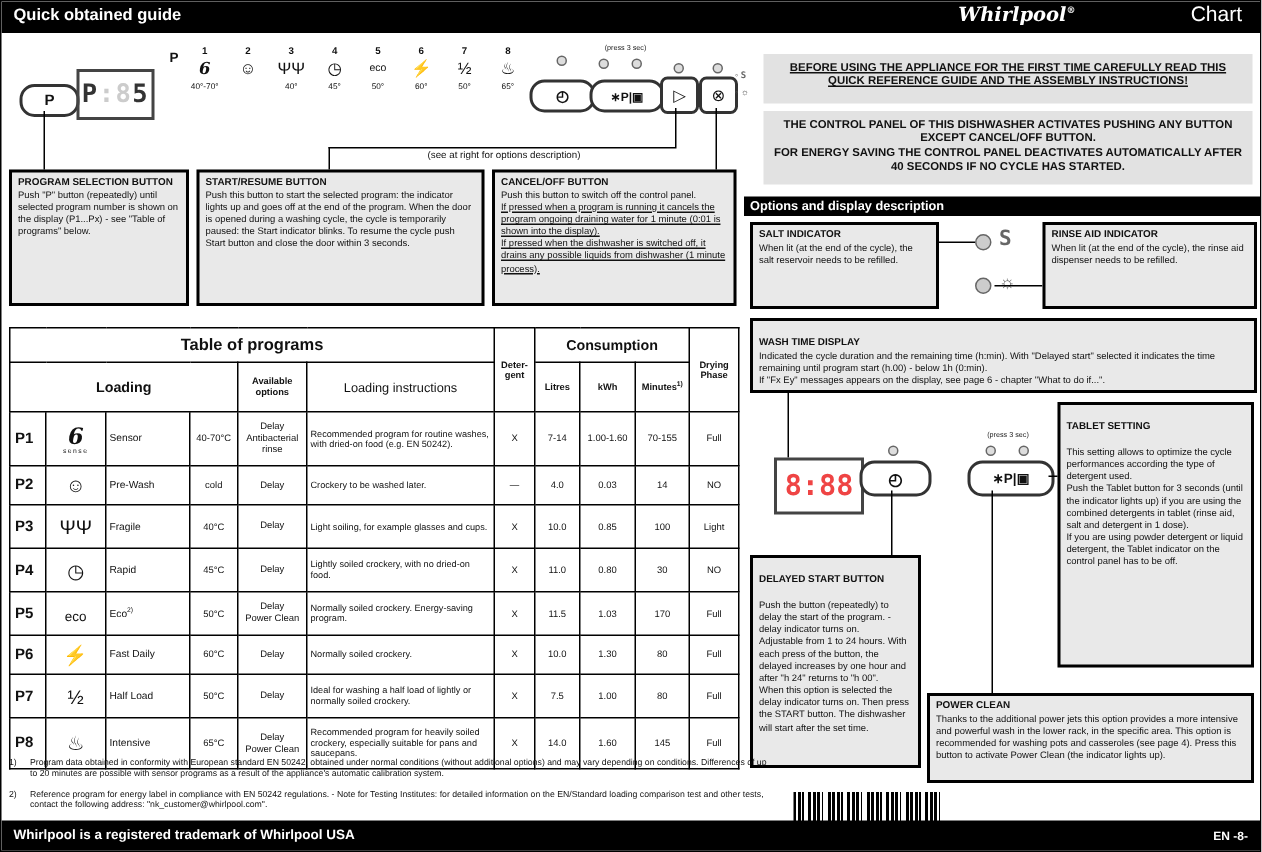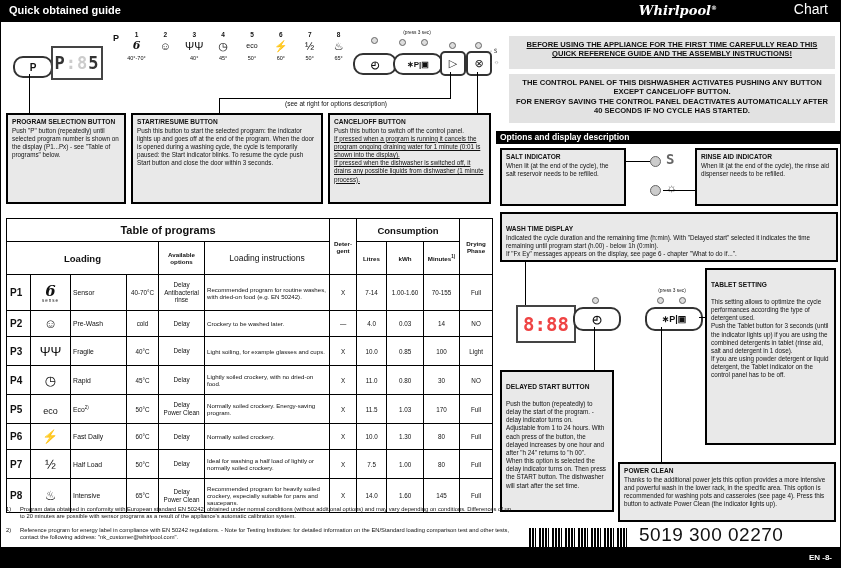--- a/index.html
+++ b/index.html
@@ -398,18 +398,18 @@
   <div class="abs fnote" style="left:5px;top:505px;width:510px;">
     <span class="fnum">1)</span>
     <span>Program data obtained in conformity with European standard EN 50242, obtained under normal conditions (without additional options) and may vary depending on conditions. Differences of up to 20 minutes are possible with sensor programs as a result of the appliance's automatic calibration system.</span>
   </div>
   <div class="abs fnote" style="left:5px;top:526px;width:510px;">
     <span class="fnum">2)</span>
     <span>Reference program for energy label in compliance with EN 50242 regulations. - Note for Testing Institutes: for detailed information on the EN/Standard loading comparison test and other tests, contact the following address: "nk_customer@whirlpool.com".</span>
   </div>
 
   <div class="abs" id="barcode"></div>
-  <div class="abs" id="part-number">5019 300 02270</div>
 
   <div class="abs blackbar" id="bottombar">
+    <span class="left">Whirlpool is a registered trademark of Whirlpool USA</span>
     <span class="right">EN -8-</span>
   </div>
 </div>
 
 </body></html>

